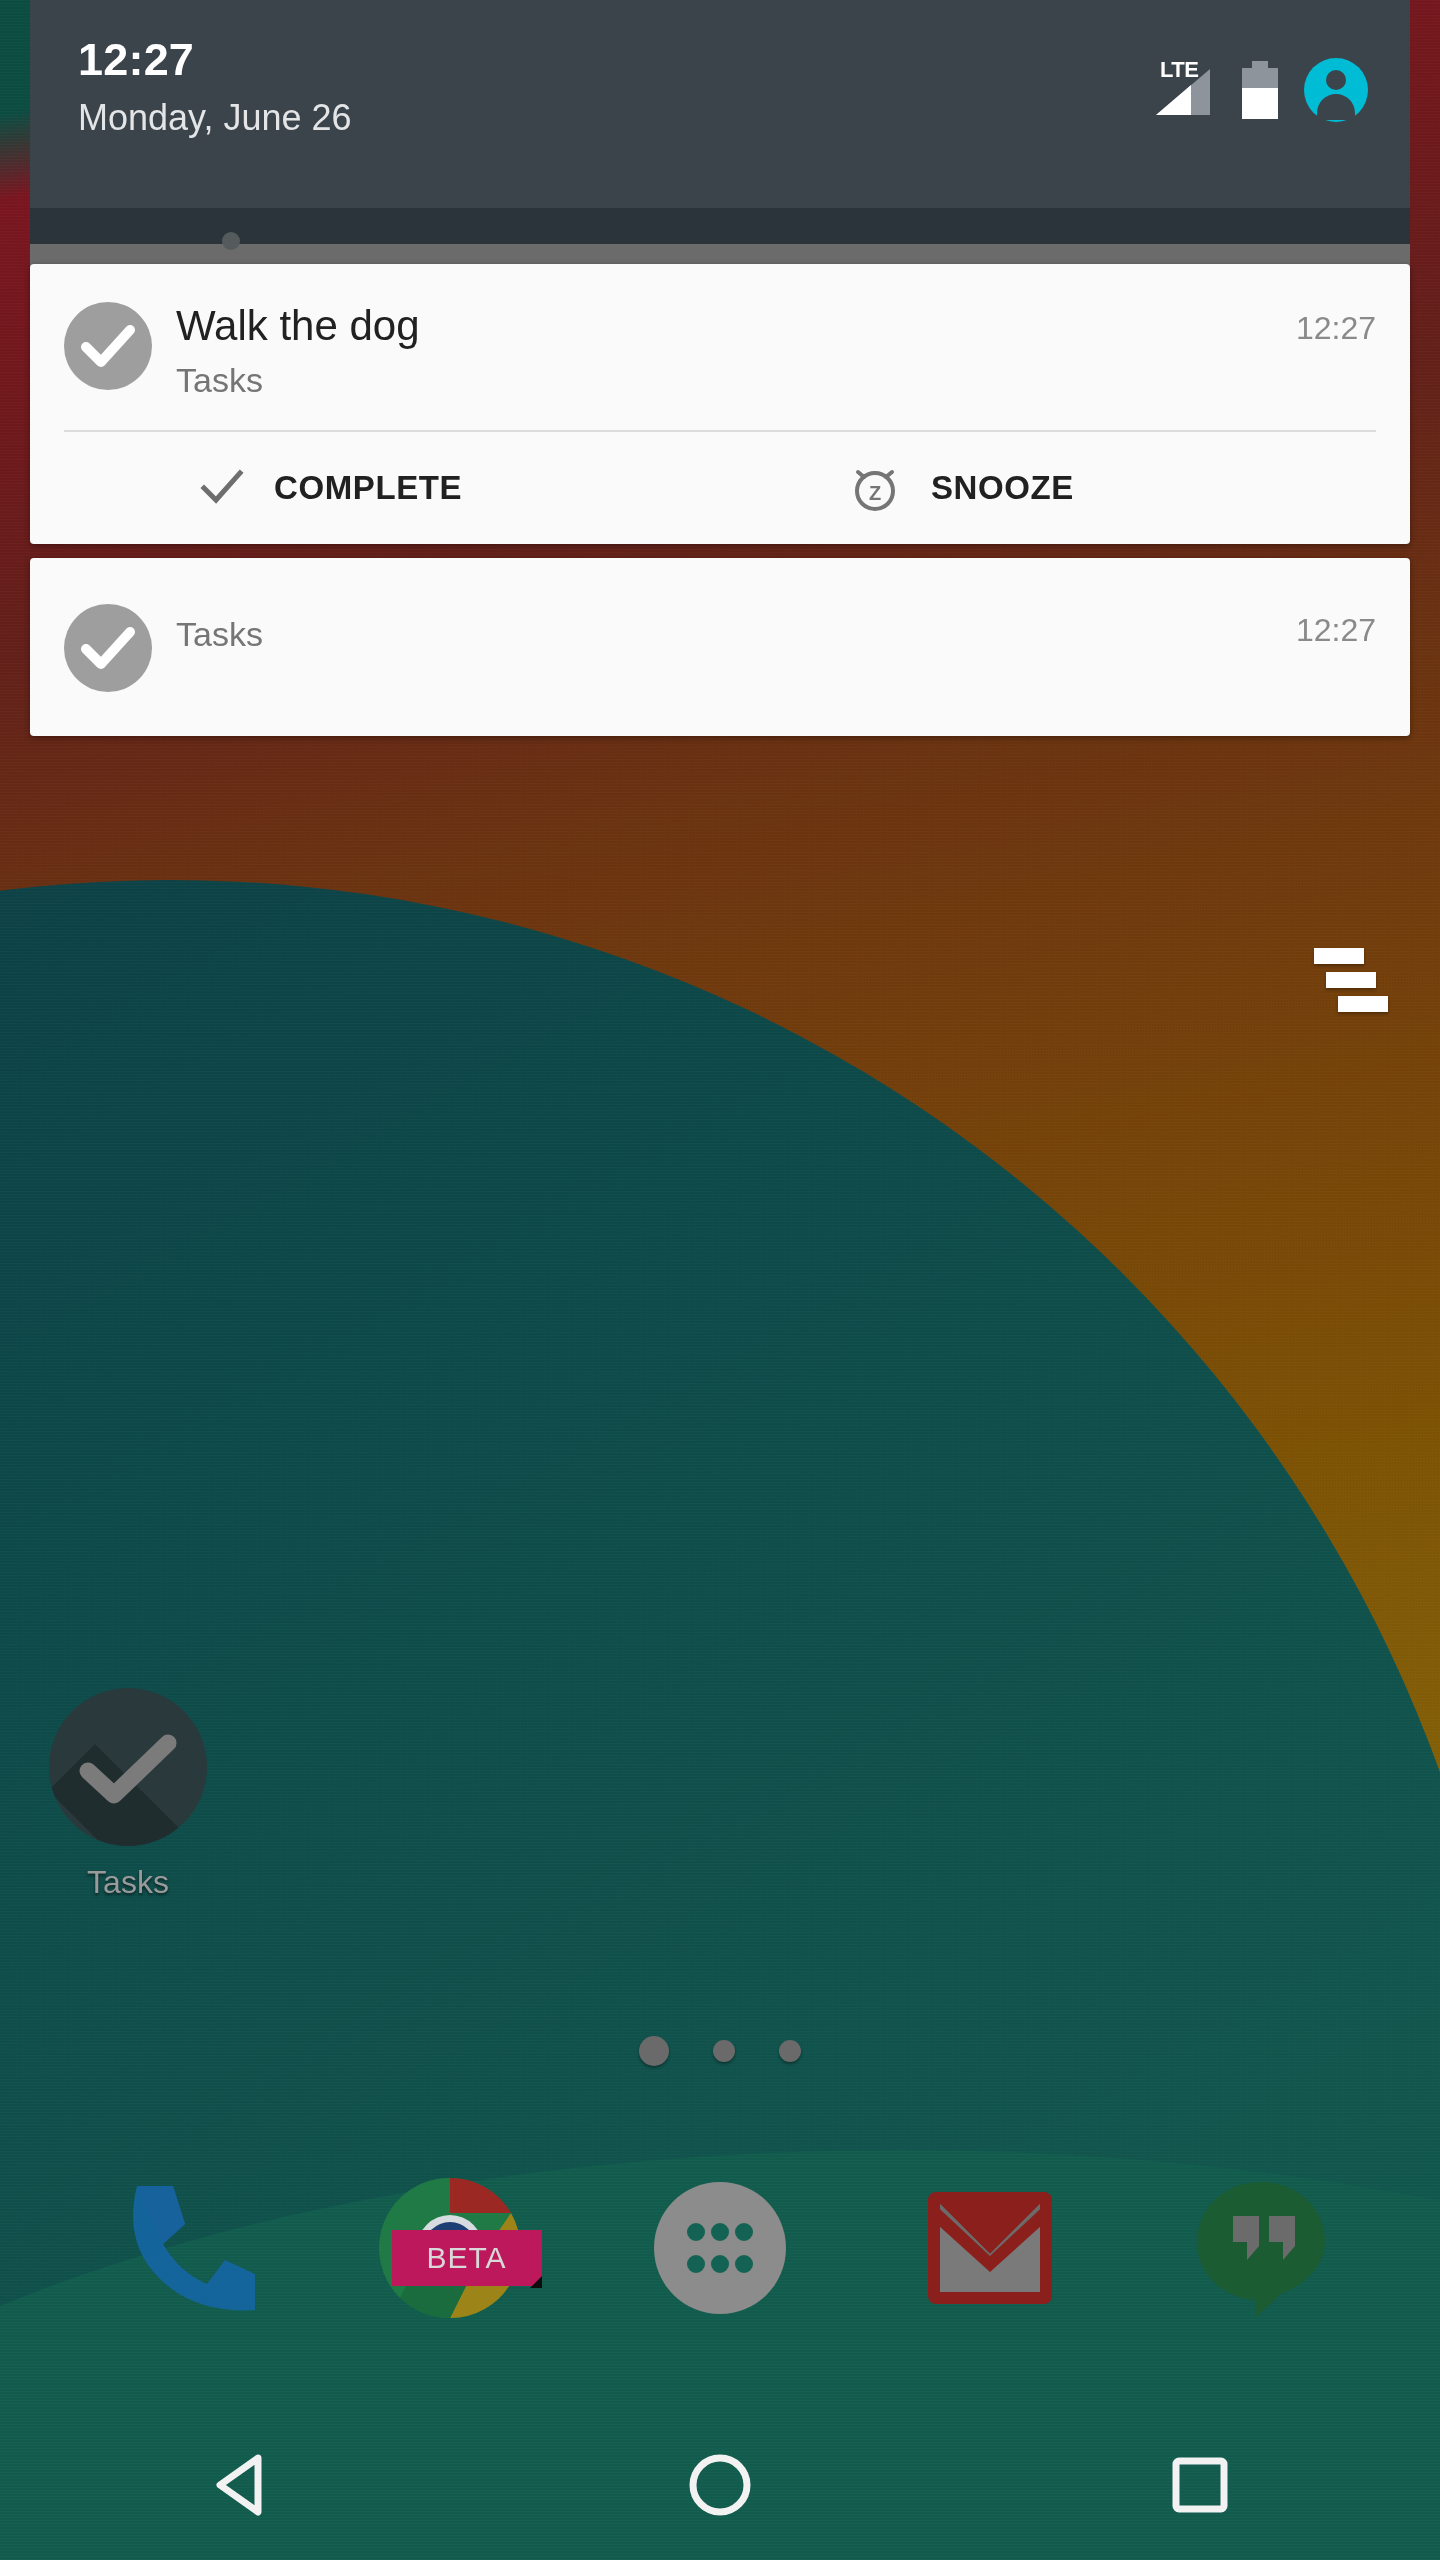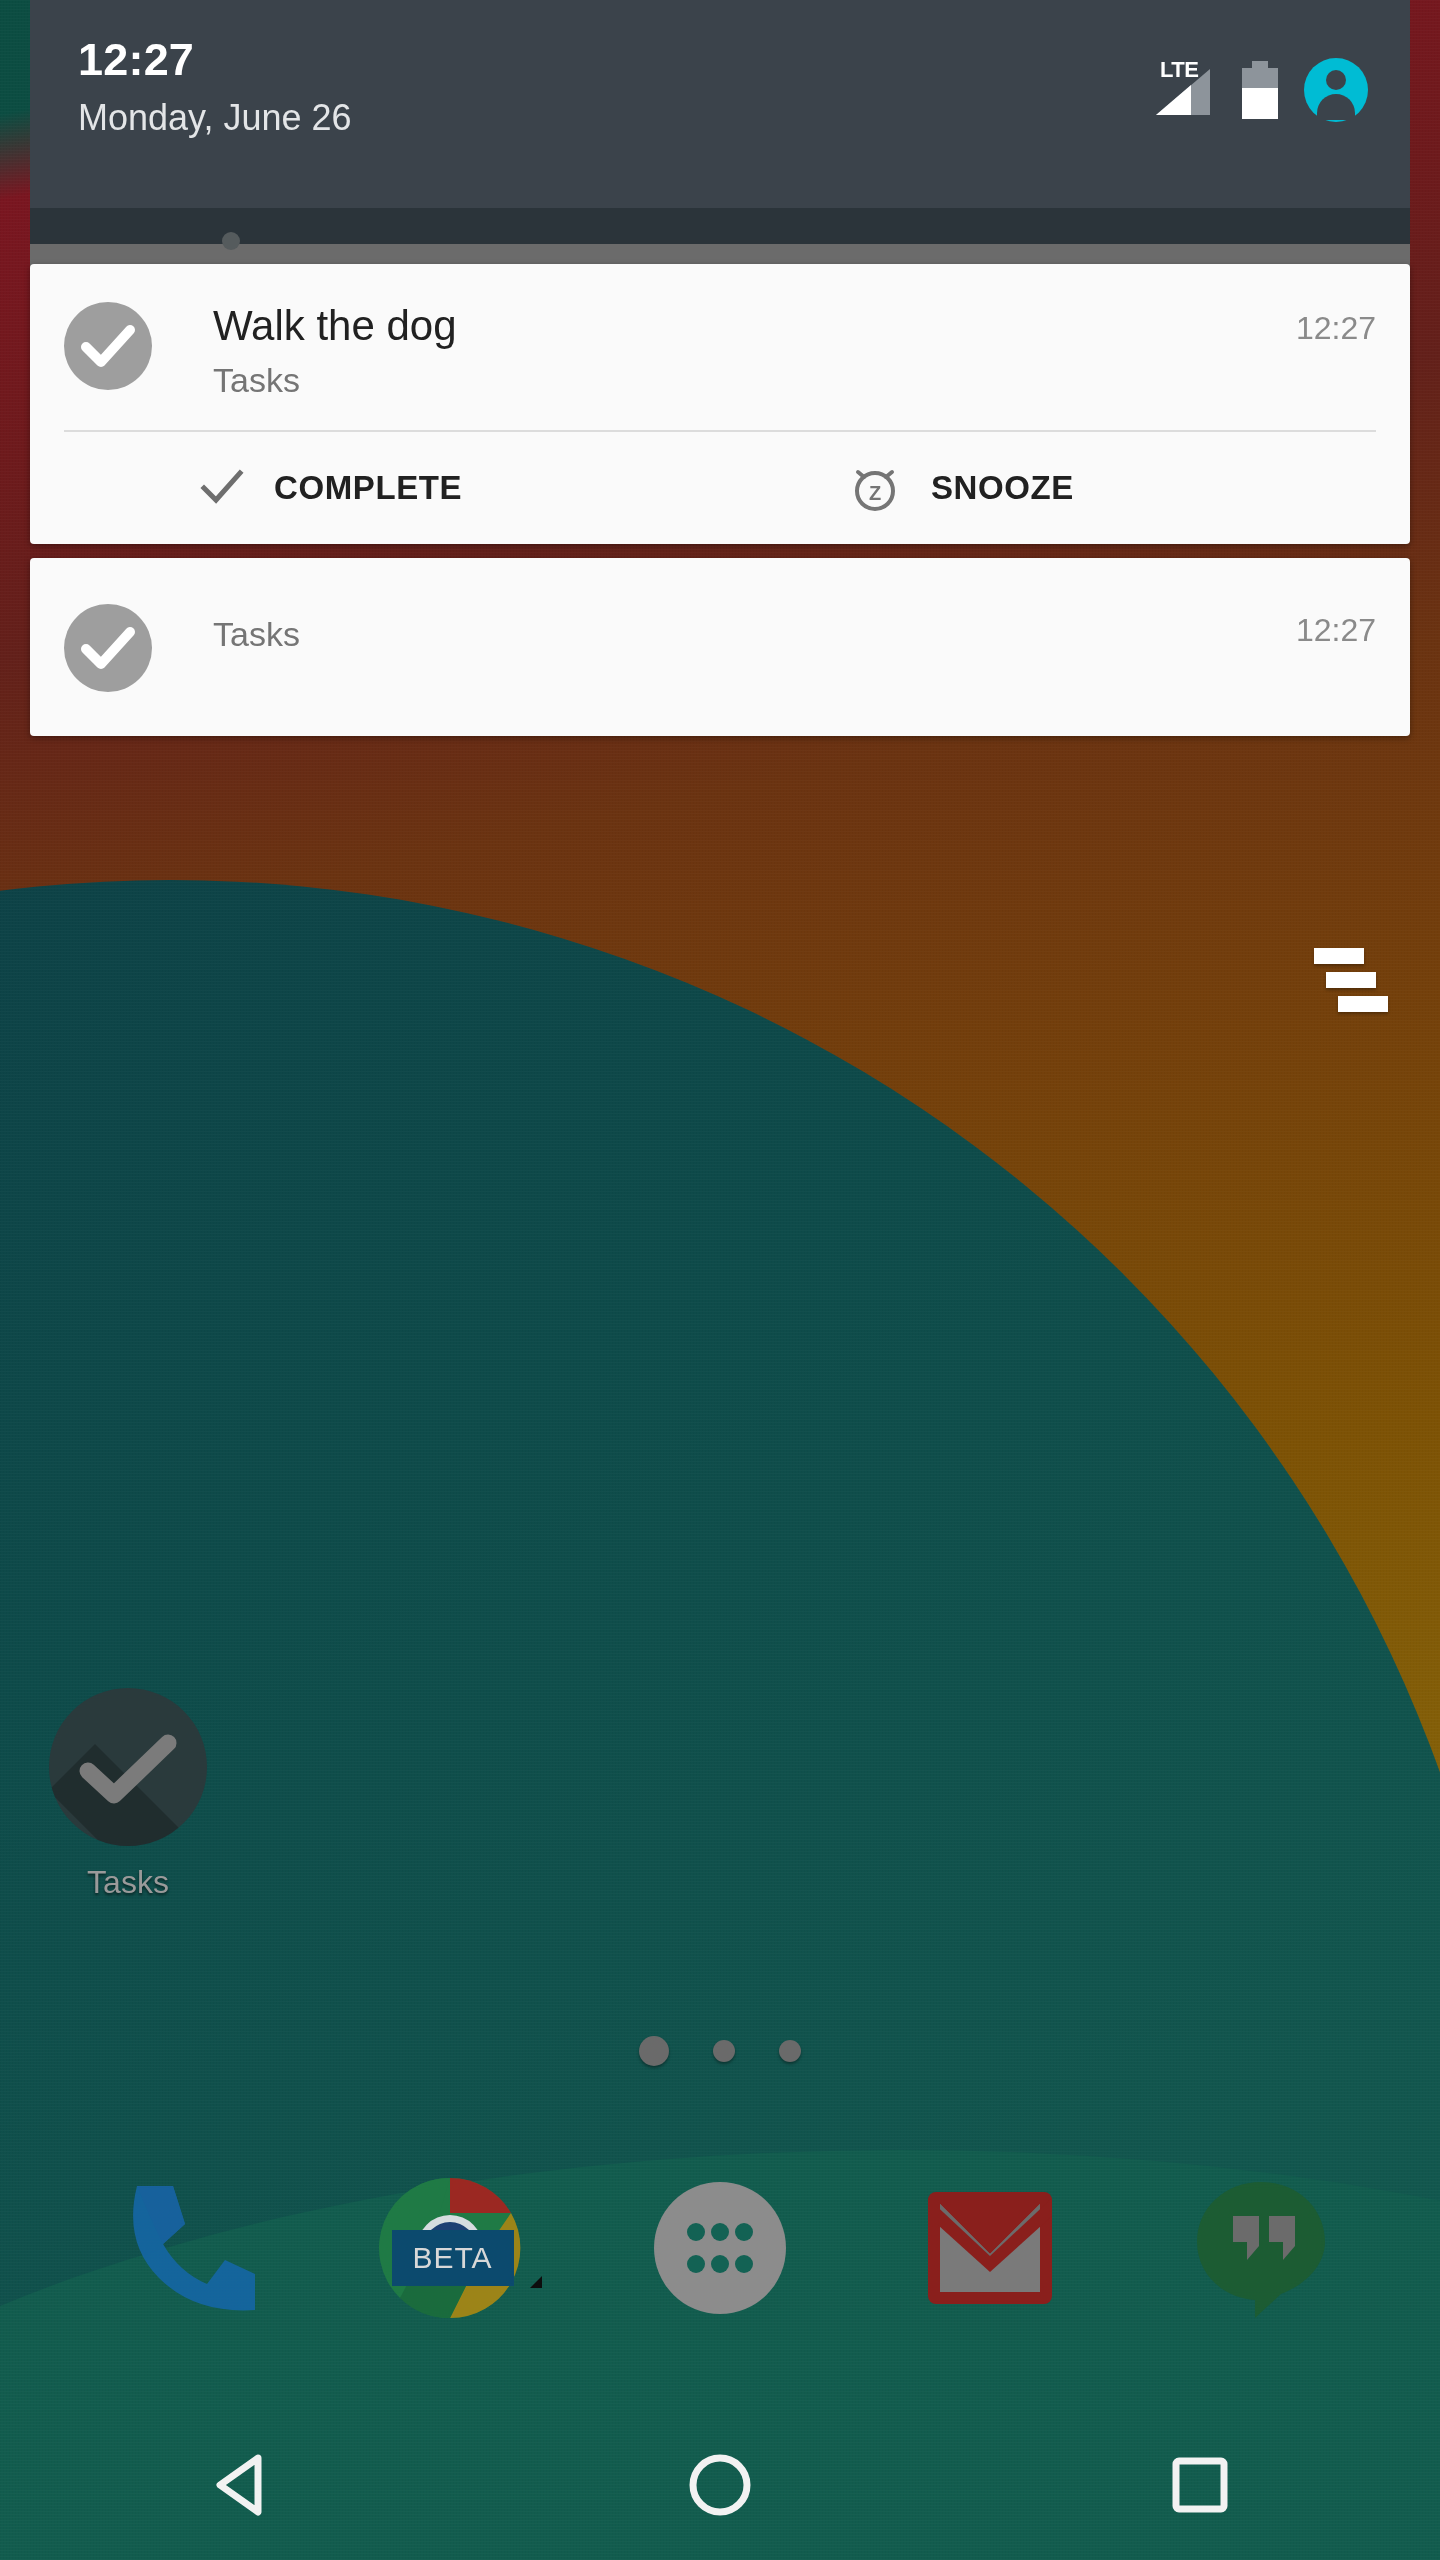--- a/index.html
+++ b/index.html
@@ -236,21 +236,20 @@
     margin-bottom: 14px;
     overflow: hidden;
   }
   .notif-main {
     position: relative;
     display: flex;
     align-items: flex-start;
     padding: 36px 34px 30px 34px;
     min-height: 120px;
     box-sizing: border-box;
-    gap: 37px;
   }
   .notif-icon {
     flex: 0 0 auto;
     width: 88px;
     height: 88px;
     border-radius: 50%;
     background: #9e9e9e;
     position: relative;
     margin-right: 24px;
     margin-top: 2px;
@@ -488,21 +487,21 @@
     <div class="dock-item">
       <svg class="dock-svg" viewBox="0 0 160 160">
         <circle cx="80" cy="80" r="70" fill="#1f7a45"></circle>
         <path d="M80 10 A70 70 0 0 1 141 45 L80 45 Z" fill="#9b2822"></path>
         <path d="M80 10 A70 70 0 0 0 30 130 L62 70 Z" fill="#1f7a45"></path>
         <path d="M141 45 A70 70 0 0 1 80 150 L110 90 Z" fill="#9c8418"></path>
         <path d="M30 130 A70 70 0 0 0 80 150 L110 90 L62 70 Z" fill="#1a6b3d"></path>
         <circle cx="80" cy="80" r="33" fill="#d7dce0"></circle>
         <circle cx="80" cy="80" r="26" fill="#1d3f73"></circle>
       </svg>
-      <div style="position:absolute;left:22px;top:62px;width:122px;height:56px;background:#0c4a6e;
+      <div style="position:absolute;left:22px;top:62px;width:150px;height:56px;background:#be185d;
                   display:flex;align-items:center;justify-content:center;">
         <span style="color:#d8d8d8;font-size:30px;letter-spacing:1px;font-family:'Liberation Sans',sans-serif;">BETA</span>
       </div>
       <div style="position:absolute;left:160px;top:108px;width:0;height:0;border-style:solid;
                   border-width:0 0 12px 12px;border-color:transparent transparent #0d0d0d transparent;"></div>
     </div>
 
     <div class="dock-item">
       <svg class="dock-svg" viewBox="0 0 160 160">
         <circle cx="80" cy="80" r="66" fill="#8c8c8c"></circle>

